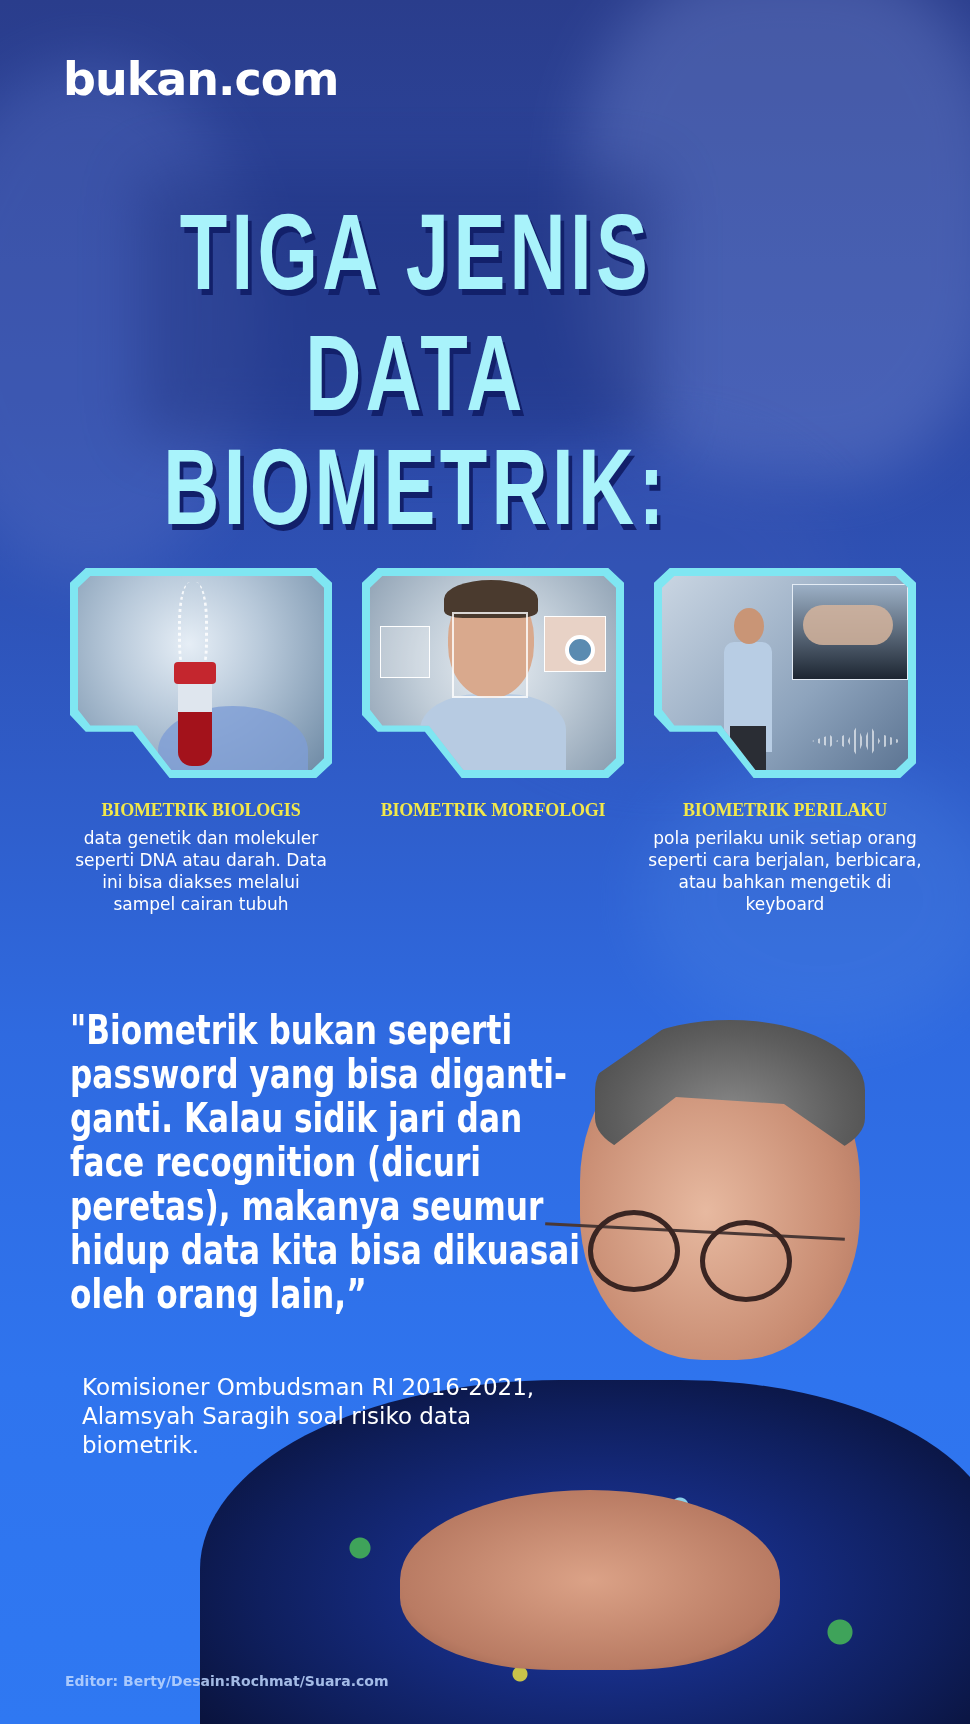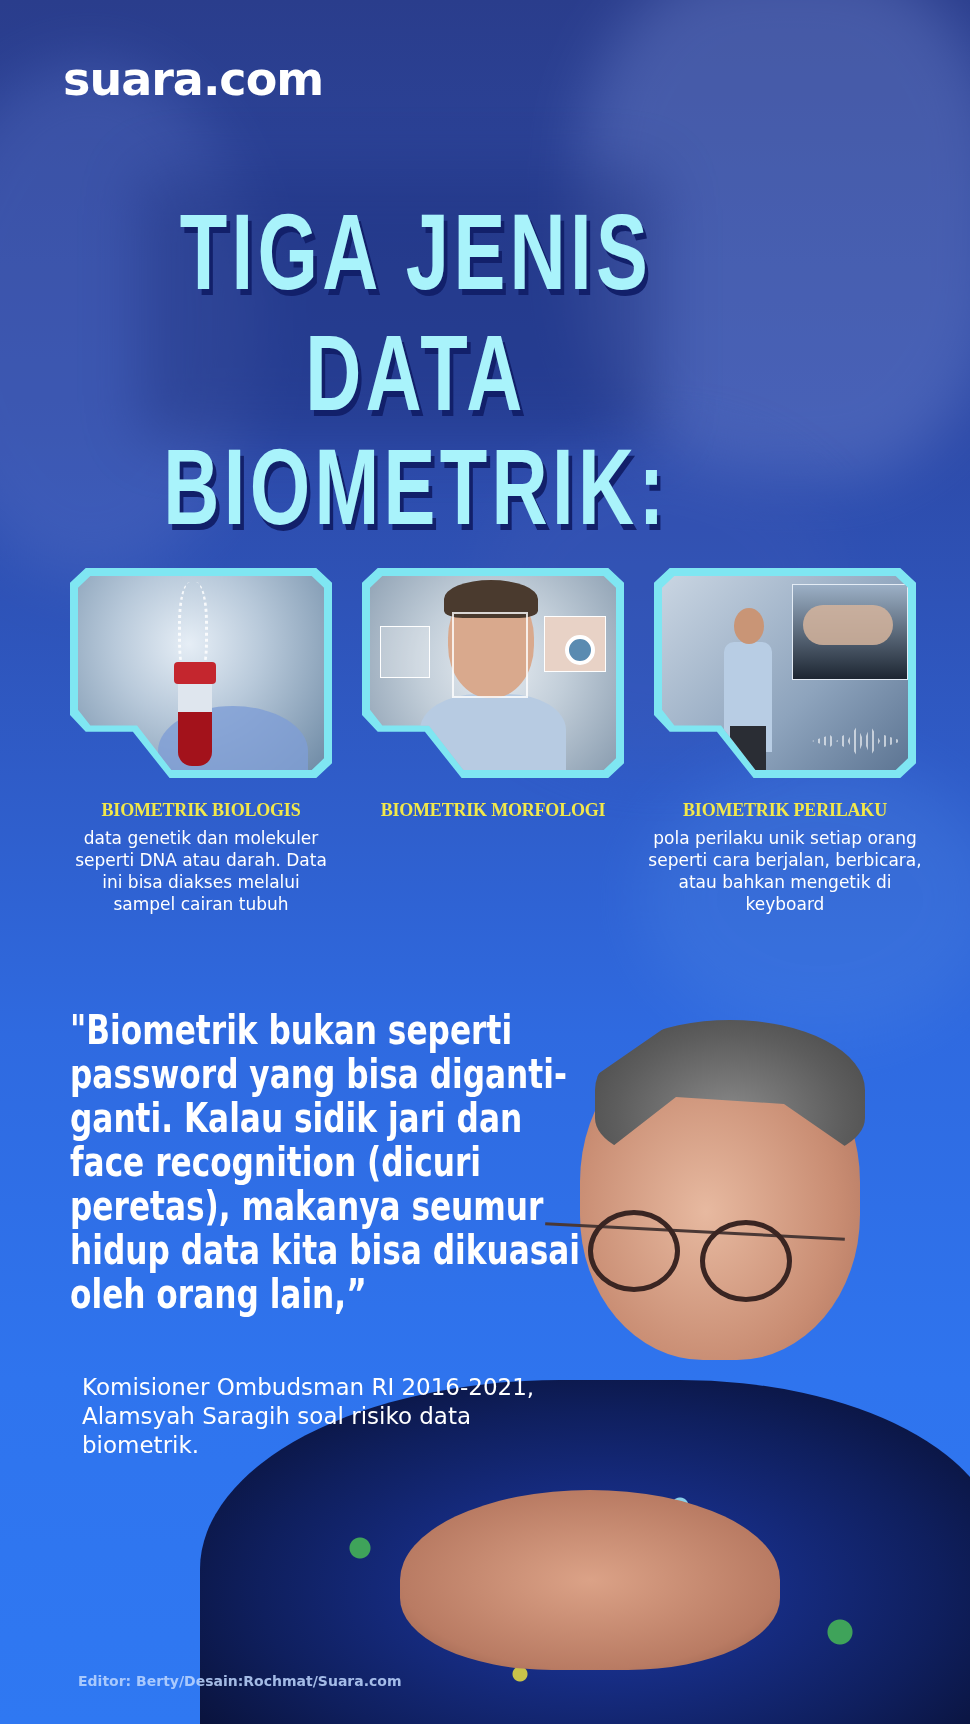--- a/index.html
+++ b/index.html
@@ -135,35 +135,35 @@
   .glasses-l { left: 388px; top: 190px; }
   .glasses-r { left: 500px; top: 200px; }
   .glasses-bar { position: absolute; left: 345px; top: 210px; width: 300px; height: 3px; background: #4a3835; transform: rotate(3deg); }
   .hands {
     position: absolute; left: 200px; top: 470px; width: 380px; height: 180px;
     background: radial-gradient(ellipse at 50% 50%, #dba287 0%, #b97b63 70%, #8c5644 100%);
     border-radius: 50% 50% 40% 40%;
   }
 
   .credit {
-    position: absolute; left: 78px; top: 1673px;
+    position: absolute; left: 65px; top: 1673px;
     font-family: "DejaVu Sans", sans-serif; font-weight: bold;
     font-size: 14px; color: rgba(190, 215, 255, .85);
   }
 </style>
 </head>
 <body>
 
 <div class="bg-shape bg1"></div>
 <div class="bg-shape bg2"></div>
 <div class="bg-shape bg4"></div>
 <div class="bg-shape bg3"></div>
 <div class="bg-shape bg5"></div>
 
-<div class="logo">suara.com</div>
+<div class="logo">bukan.com</div>
 
 <h1 class="headline">
   <span class="l1">TIGA JENIS</span>
   <span class="l2">DATA BIOMETRIK:</span>
 </h1>
 
 <div class="cards">
   <div class="card c1">
     <div class="frame">
       <div class="photo p1">

